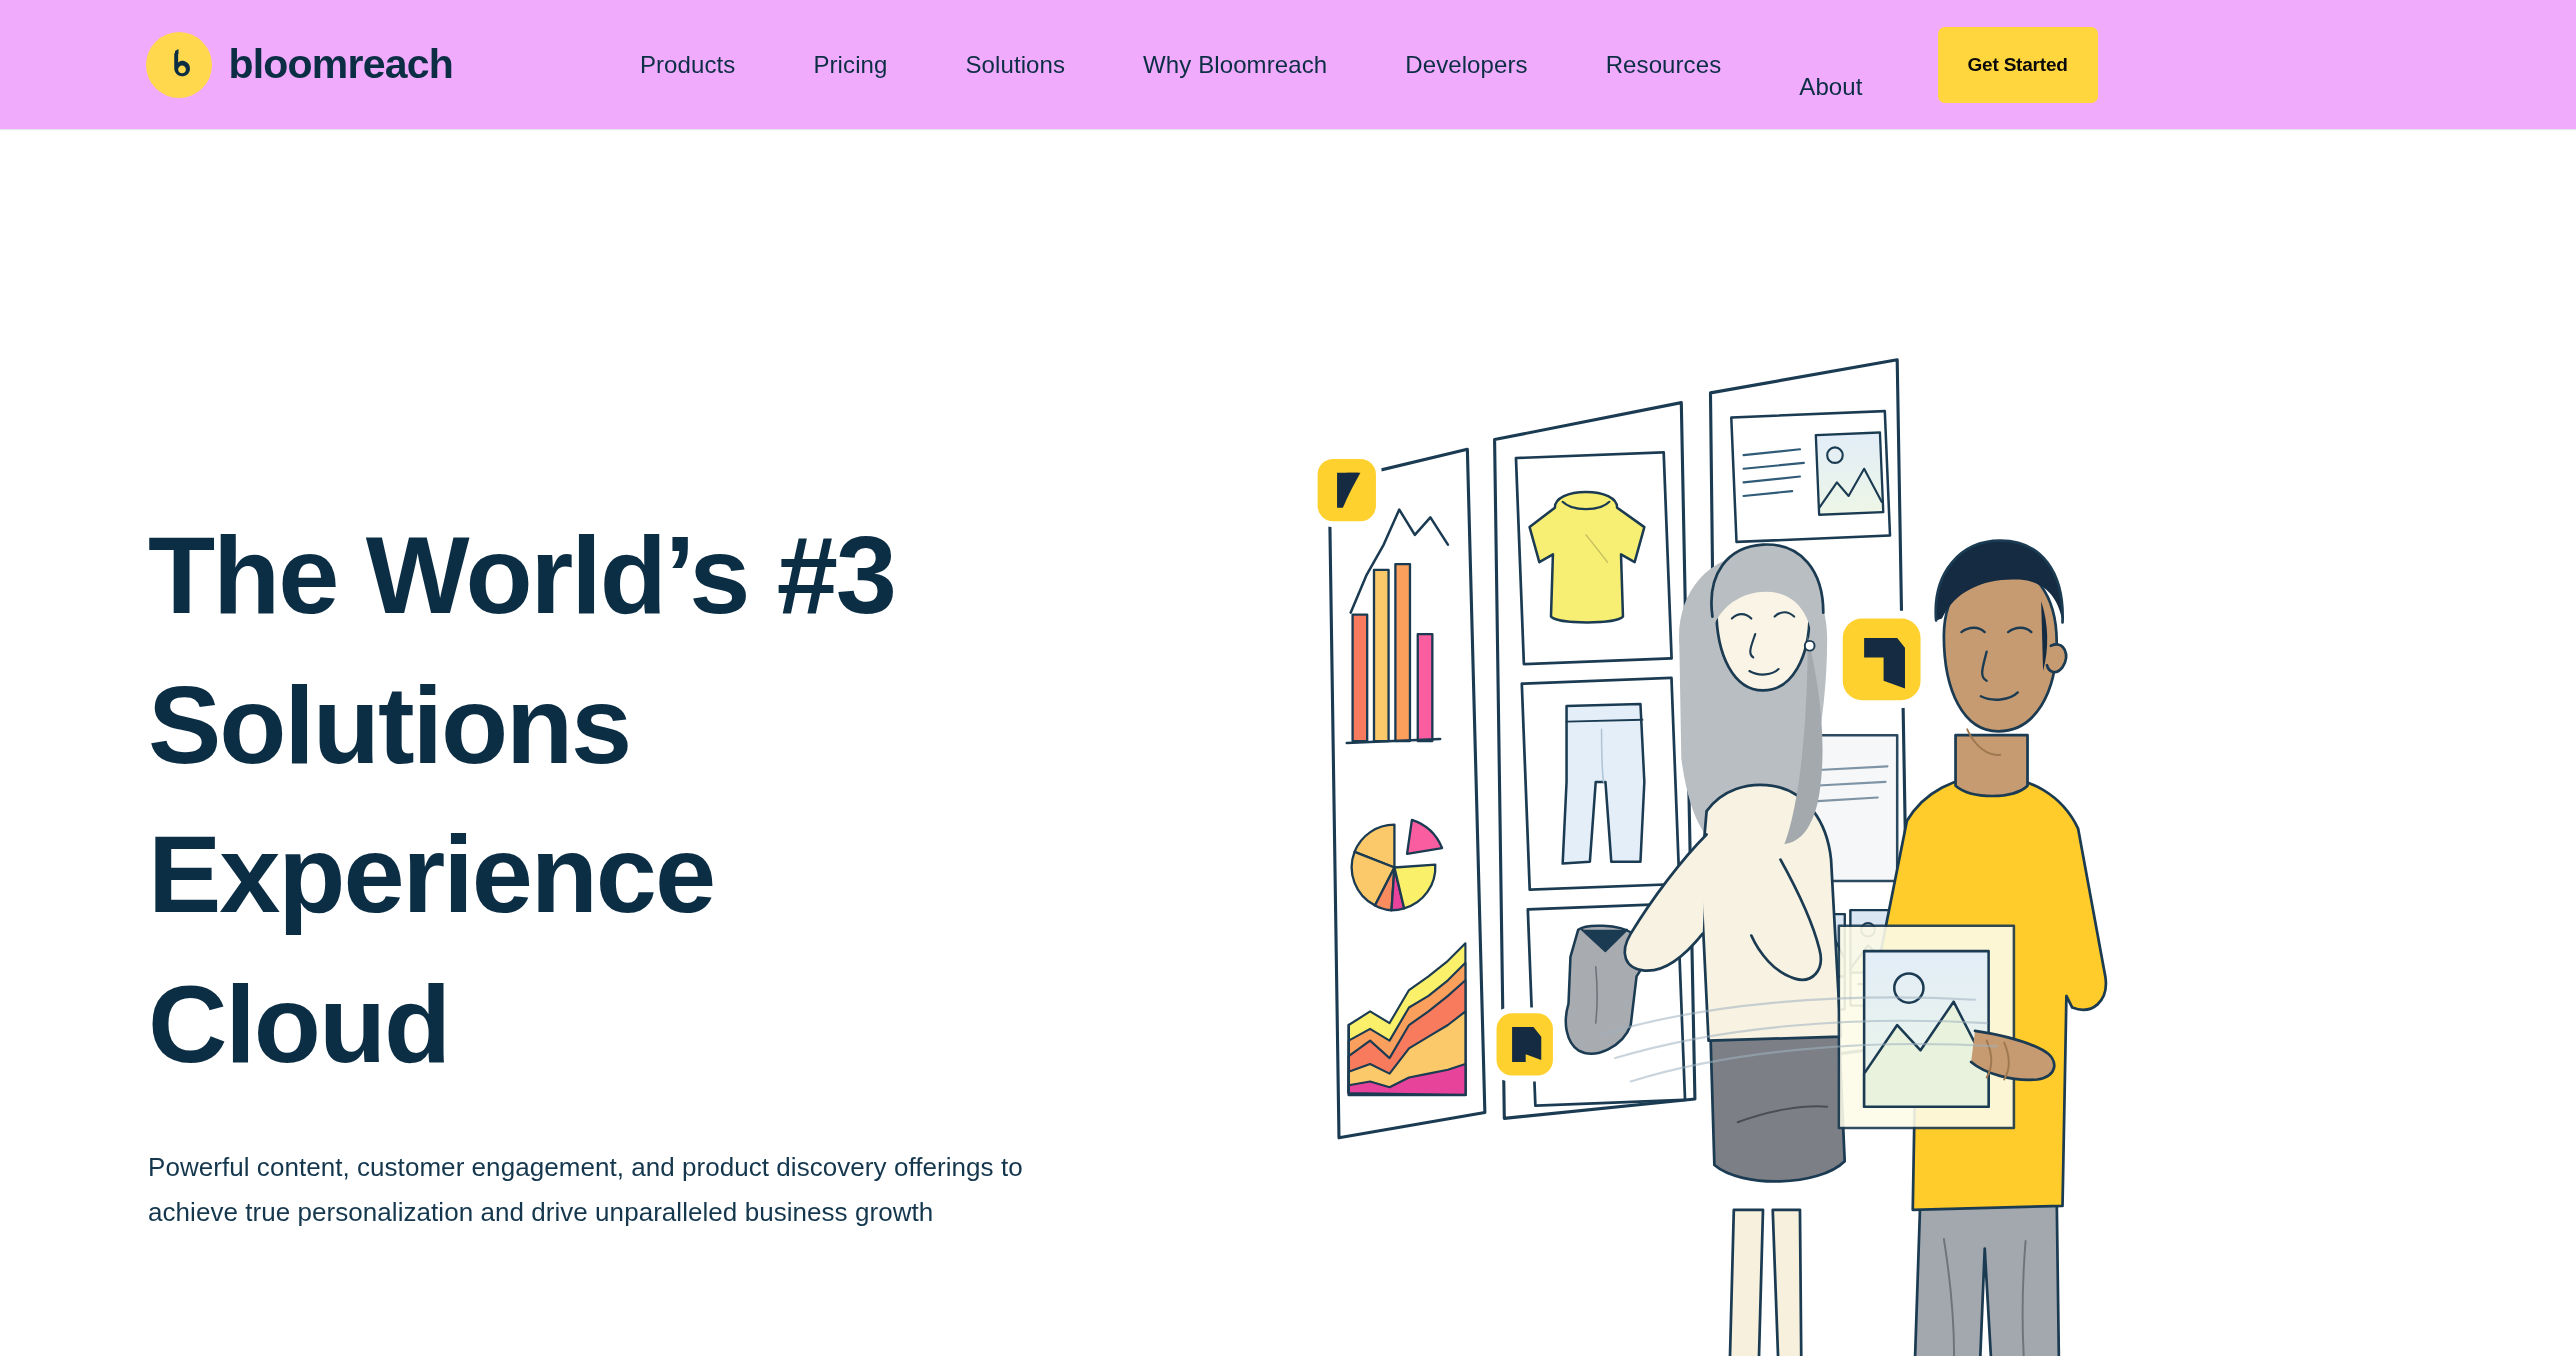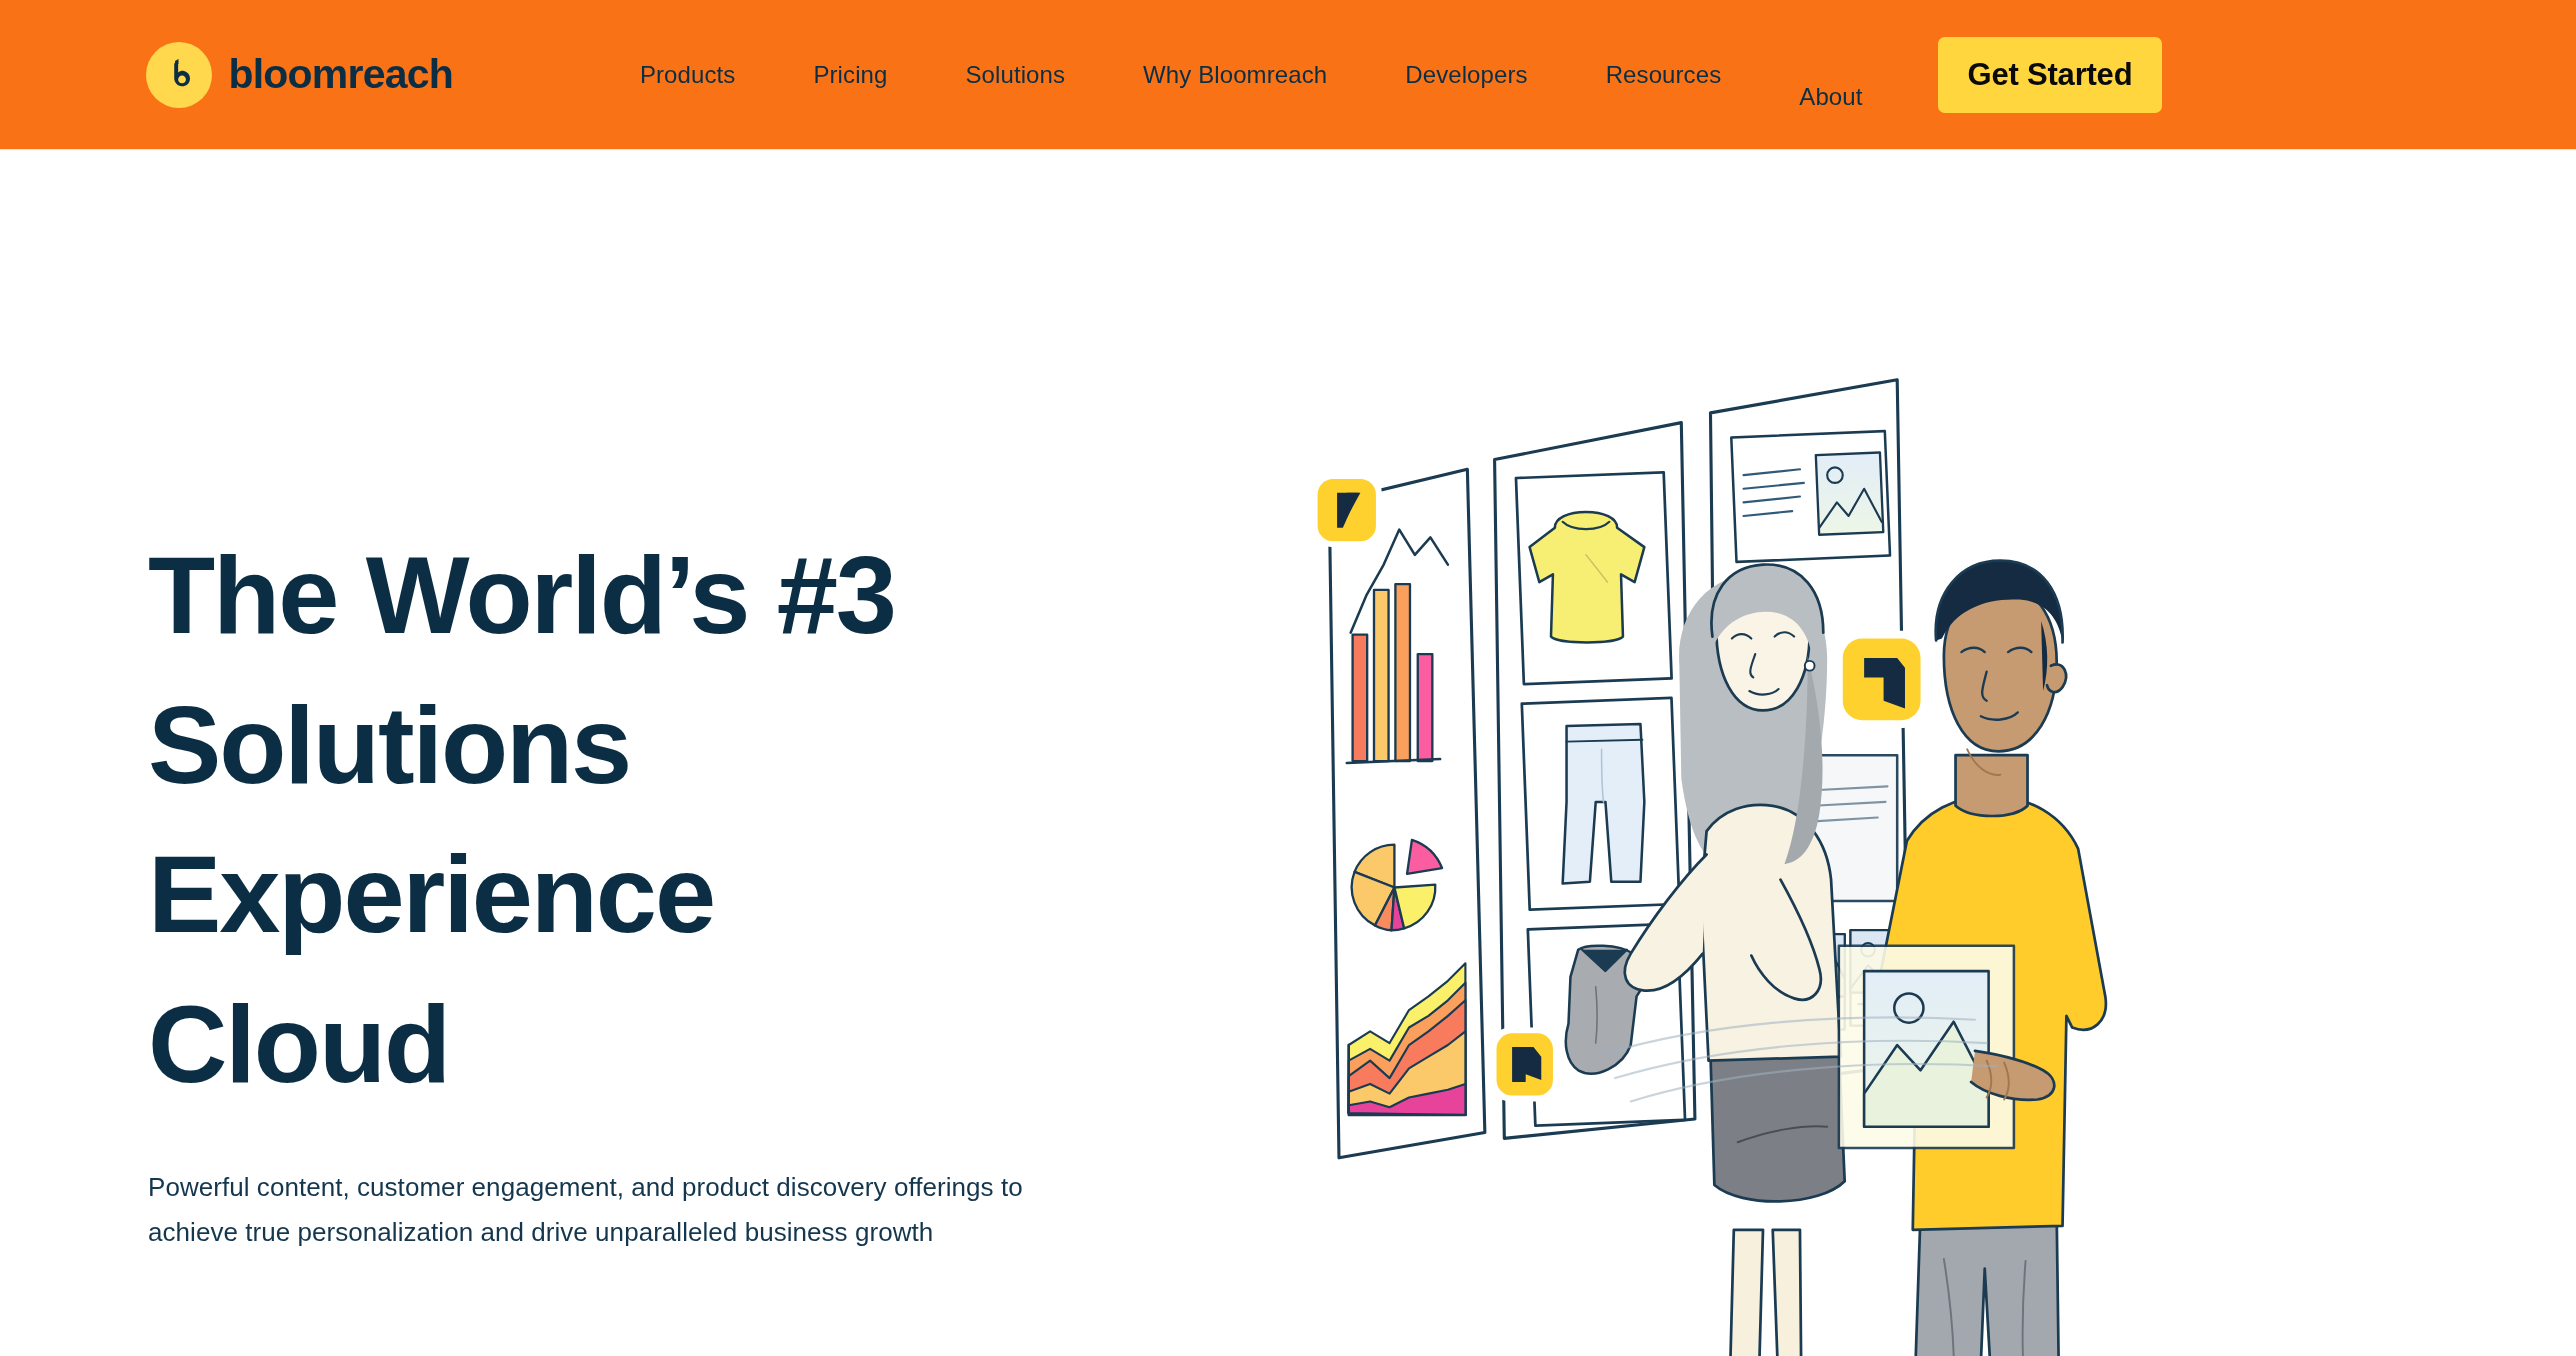--- a/index.html
+++ b/index.html
@@ -12,26 +12,26 @@
     height: 1356px;
     overflow: hidden;
     font-family: "Liberation Sans", sans-serif;
     color: #0C2E44;
     -webkit-font-smoothing: antialiased;
   }
 
   
   .site-header {
     position: relative;
-    height: 150px;
+    height: 130px;
     box-sizing: border-box;
     border-bottom: 1.9px solid #E2E7EA;
     display: flex;
     align-items: center;
-    background: #f97316;
+    background: #f0abfc;
   }
 
   .brand {
     display: flex;
     align-items: center;
     gap: 16.5px;
     margin-left: 146px;
     text-decoration: none;
   }
   .brand-mark {
@@ -73,21 +73,21 @@
   }
   .nav-link:last-of-type { margin-right: 0; margin-top: 44px; }
 
   .cta-button {
     margin-left: 75px;
     background: #FFD63D;
     color: #0A0A0A;
     border: none;
     border-radius: 6.8px;
     font-family: "Liberation Sans", sans-serif;
-    font-size: 31px;
+    font-size: 19px;
     font-weight: 700;
     letter-spacing: -0.2px;
     padding: 0 30px;
     height: 76px;
     cursor: pointer;
     white-space: nowrap;
   }
 
   
   .hero {

